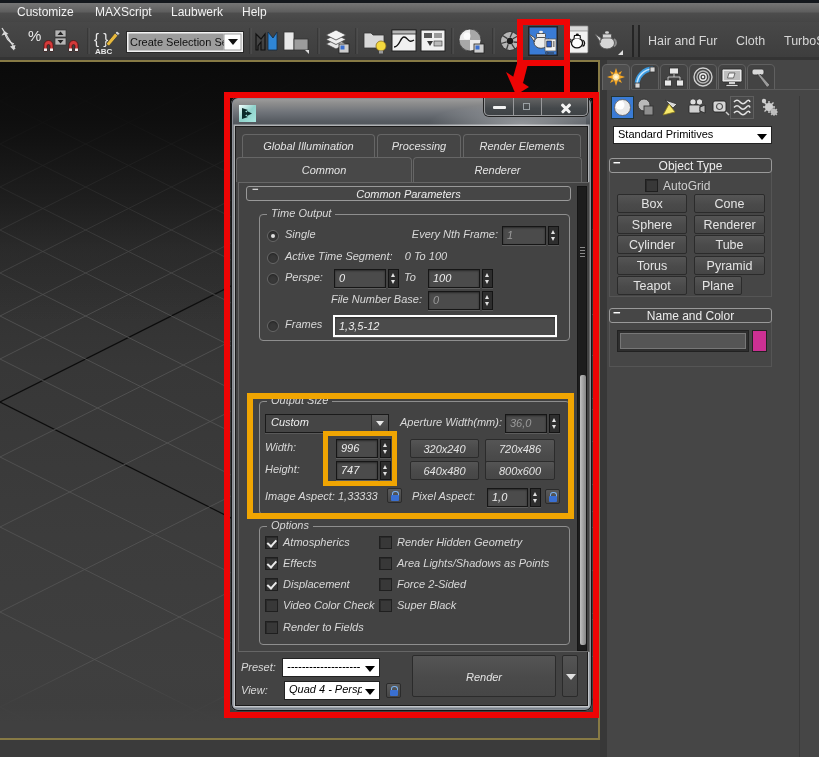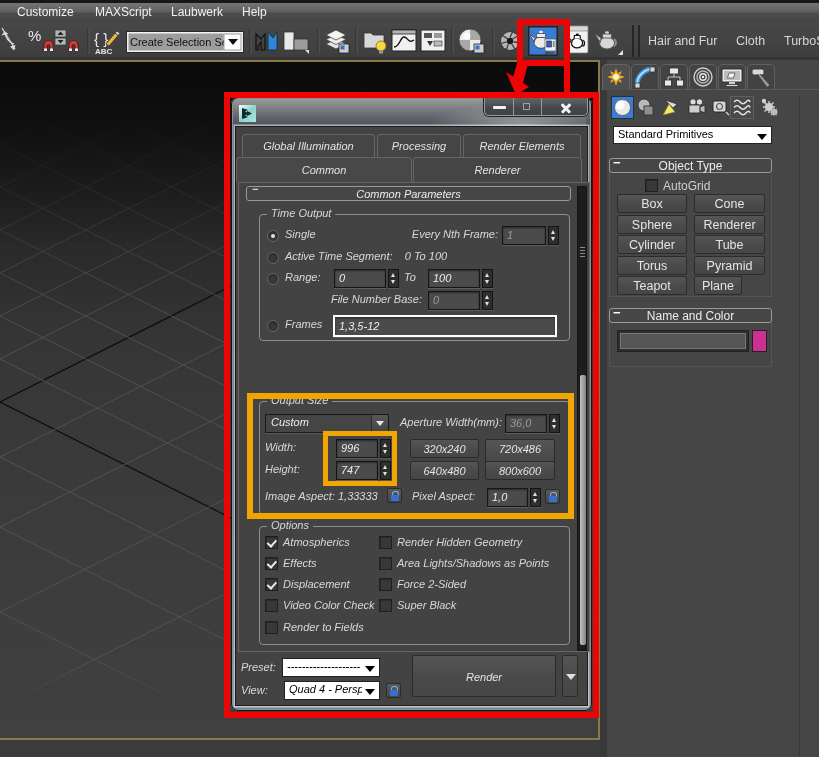--- a/index.html
+++ b/index.html
@@ -526,21 +526,21 @@
           <div class="lbl" style="left:130px;top:13px;width:108px;text-align:right">Every Nth Frame:</div>
           <div class="fld dis" style="left:242px;top:11px;width:44px;height:19px;line-height:17px">1</div>
           <div class="spin" style="left:288px;top:11px;height:19px">
               <i></i>
             </div>
 
           <div class="radio" style="left:7px;top:37px"></div>
           <div class="lbl" style="left:25px;top:35px">Active Time Segment:&nbsp;&nbsp;&nbsp; 0 To 100</div>
 
           <div class="radio" style="left:7px;top:58px"></div>
-          <div class="lbl" style="left:25px;top:56px">Range:</div>
+          <div class="lbl" style="left:25px;top:56px">Perspe:</div>
           <div class="fld" style="left:74px;top:54px;width:52px;height:19px;line-height:17px">0</div>
           <div class="spin" style="left:128px;top:54px;height:19px">
               <i></i>
             </div>
           <div class="lbl" style="left:144px;top:56px">To</div>
           <div class="fld" style="left:168px;top:54px;width:52px;height:19px;line-height:17px">100</div>
           <div class="spin" style="left:222px;top:54px;height:19px">
               <i></i>
             </div>
 

